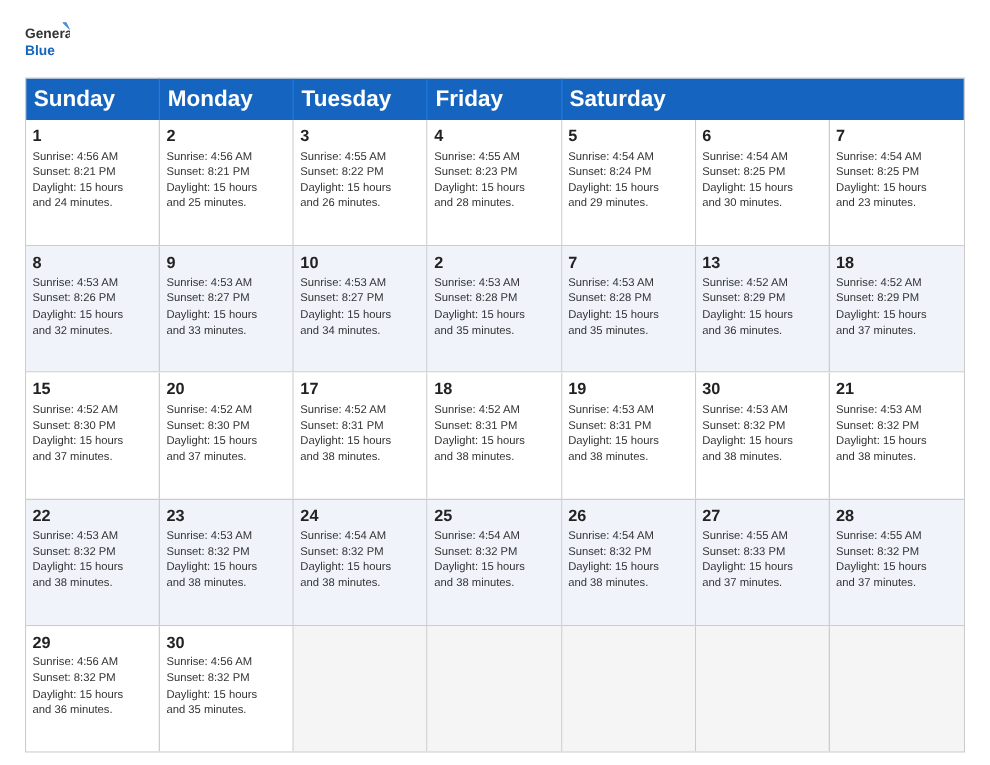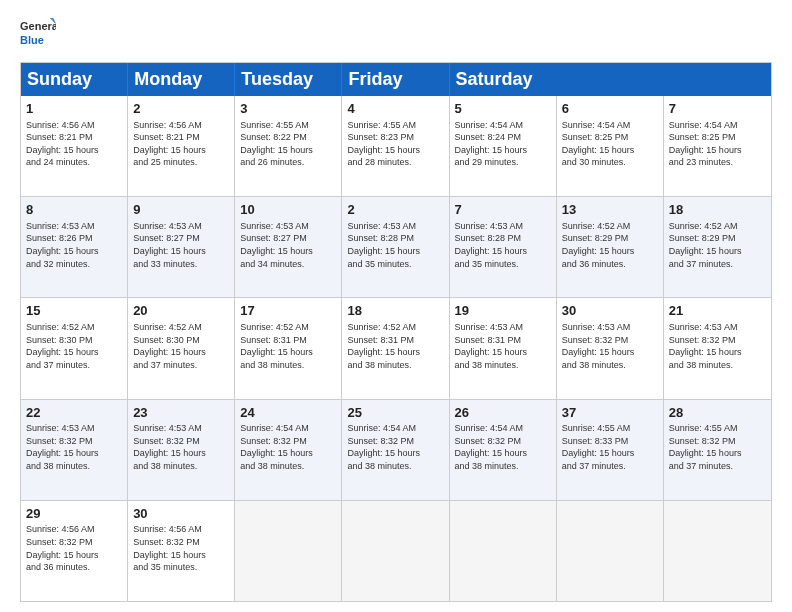--- a/index.html
+++ b/index.html
@@ -310,21 +310,21 @@
             <div class="cell-text">and 38 minutes.</div>
           </div>
           <div class="cal-cell">
             <span class="day-num">26</span>
             <div class="cell-text">Sunrise: 4:54 AM</div>
             <div class="cell-text">Sunset: 8:32 PM</div>
             <div class="cell-text">Daylight: 15 hours</div>
             <div class="cell-text">and 38 minutes.</div>
           </div>
           <div class="cal-cell">
-            <span class="day-num">37</span>
+            <span class="day-num">27</span>
             <div class="cell-text">Sunrise: 4:55 AM</div>
             <div class="cell-text">Sunset: 8:33 PM</div>
             <div class="cell-text">Daylight: 15 hours</div>
             <div class="cell-text">and 37 minutes.</div>
           </div>
           <div class="cal-cell">
             <span class="day-num">28</span>
             <div class="cell-text">Sunrise: 4:55 AM</div>
             <div class="cell-text">Sunset: 8:32 PM</div>
             <div class="cell-text">Daylight: 15 hours</div>

